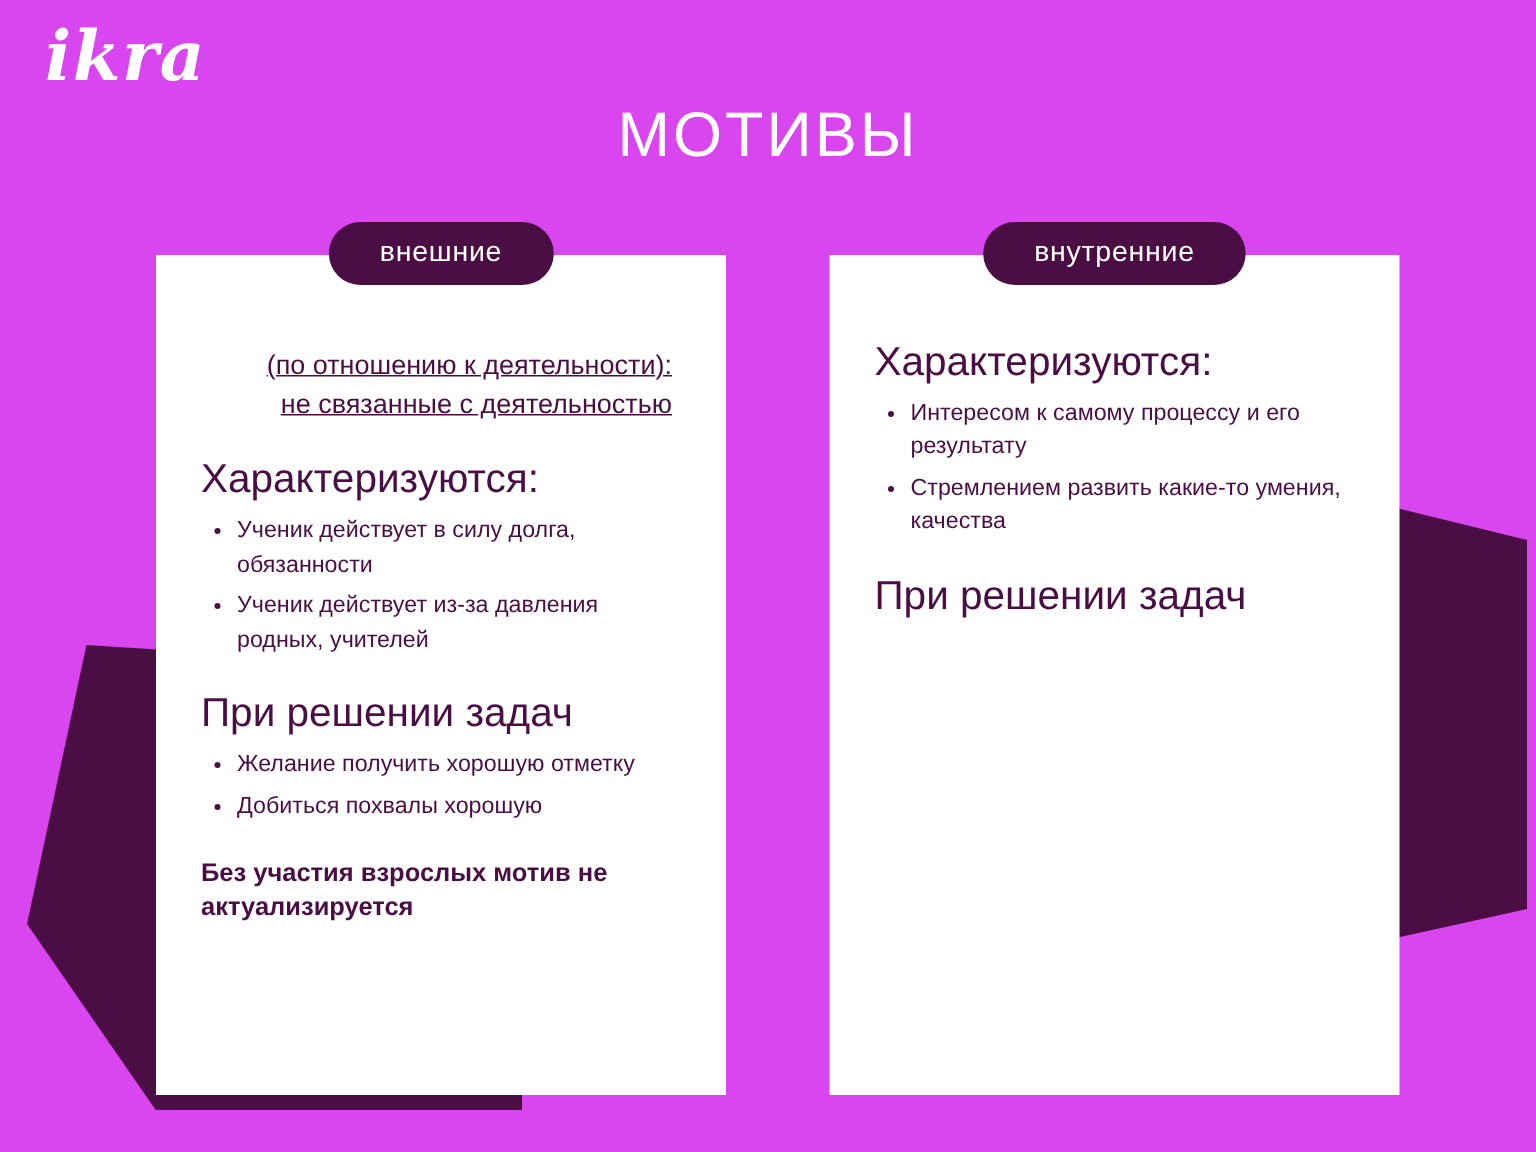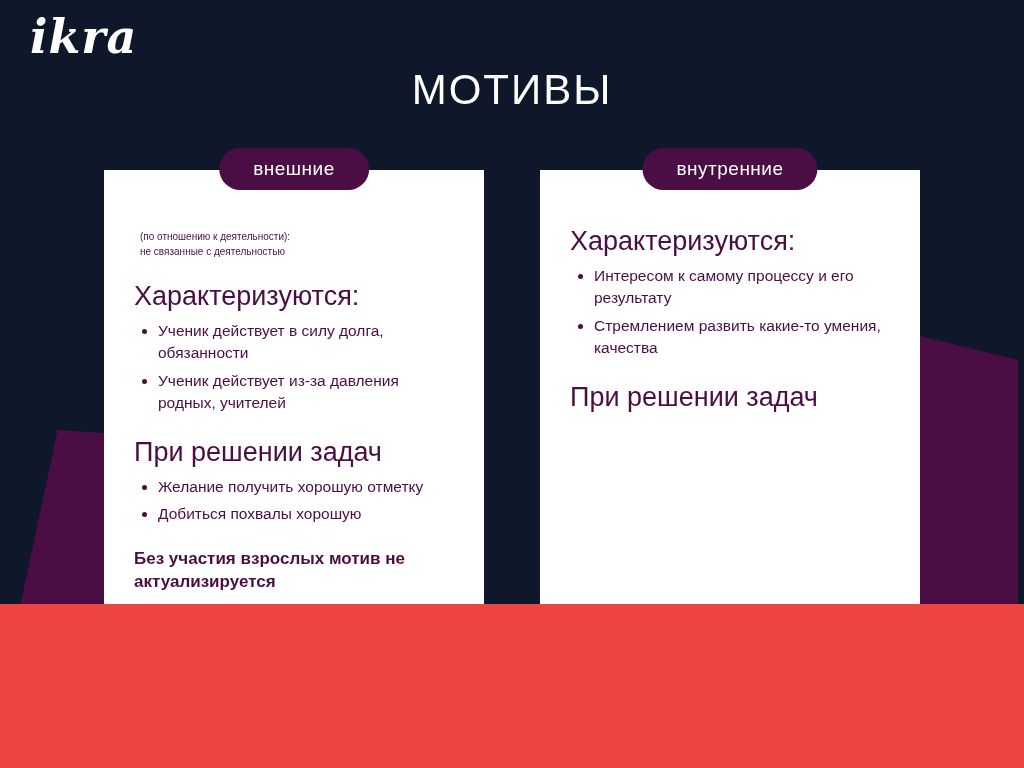--- a/index.html
+++ b/index.html
@@ -9,22 +9,22 @@
   body {
     width: 1024px;
     height: 768px;
     overflow: hidden;
     font-family: "Liberation Sans", sans-serif;
     background: #EF4444;
   }
   .slide {
     position: relative;
     width: 1024px;
-    height: 604px;
-    background: #0f172a;
+    height: 768px;
+    background: #d946ef;
     overflow: hidden;
   }
   
   .deco-left {
     position: absolute;
     left: 18px;
     top: 430px;
     width: 330px;
     height: 310px;
     background: #4A0E45;
@@ -79,40 +79,42 @@
     justify-content: center;
     gap: 56px;
     z-index: 3;
   }
   .card {
     position: relative;
     width: 380px;
     background: #FFFFFF;
     box-sizing: border-box;
     padding: 56px 30px 20px 30px;
+    margin-left: 13px;
   }
   .pill {
     position: absolute;
     top: -22px;
     left: 50%;
     transform: translateX(-50%);
     background: #4A0E45;
     color: #FFFFFF;
     border-radius: 24px;
     padding: 10px 34px;
     font-size: 19px;
     white-space: nowrap;
     letter-spacing: 0.5px;
   }
   .card-sub {
     color: #4A0E45;
-    font-size: 10px;
+    font-size: 18px;
     line-height: 1.45;
-    text-align: left;
+    text-align: right;
     margin: 4px 0 22px 0;
+    text-decoration: underline;
   }
   .heading {
     color: #4A0E45;
     font-size: 27px;
     margin: 0 0 8px 0;
     font-weight: 400;
   }
   ul.bullets {
     margin: 0 0 22px 0;
     padding-left: 24px;

